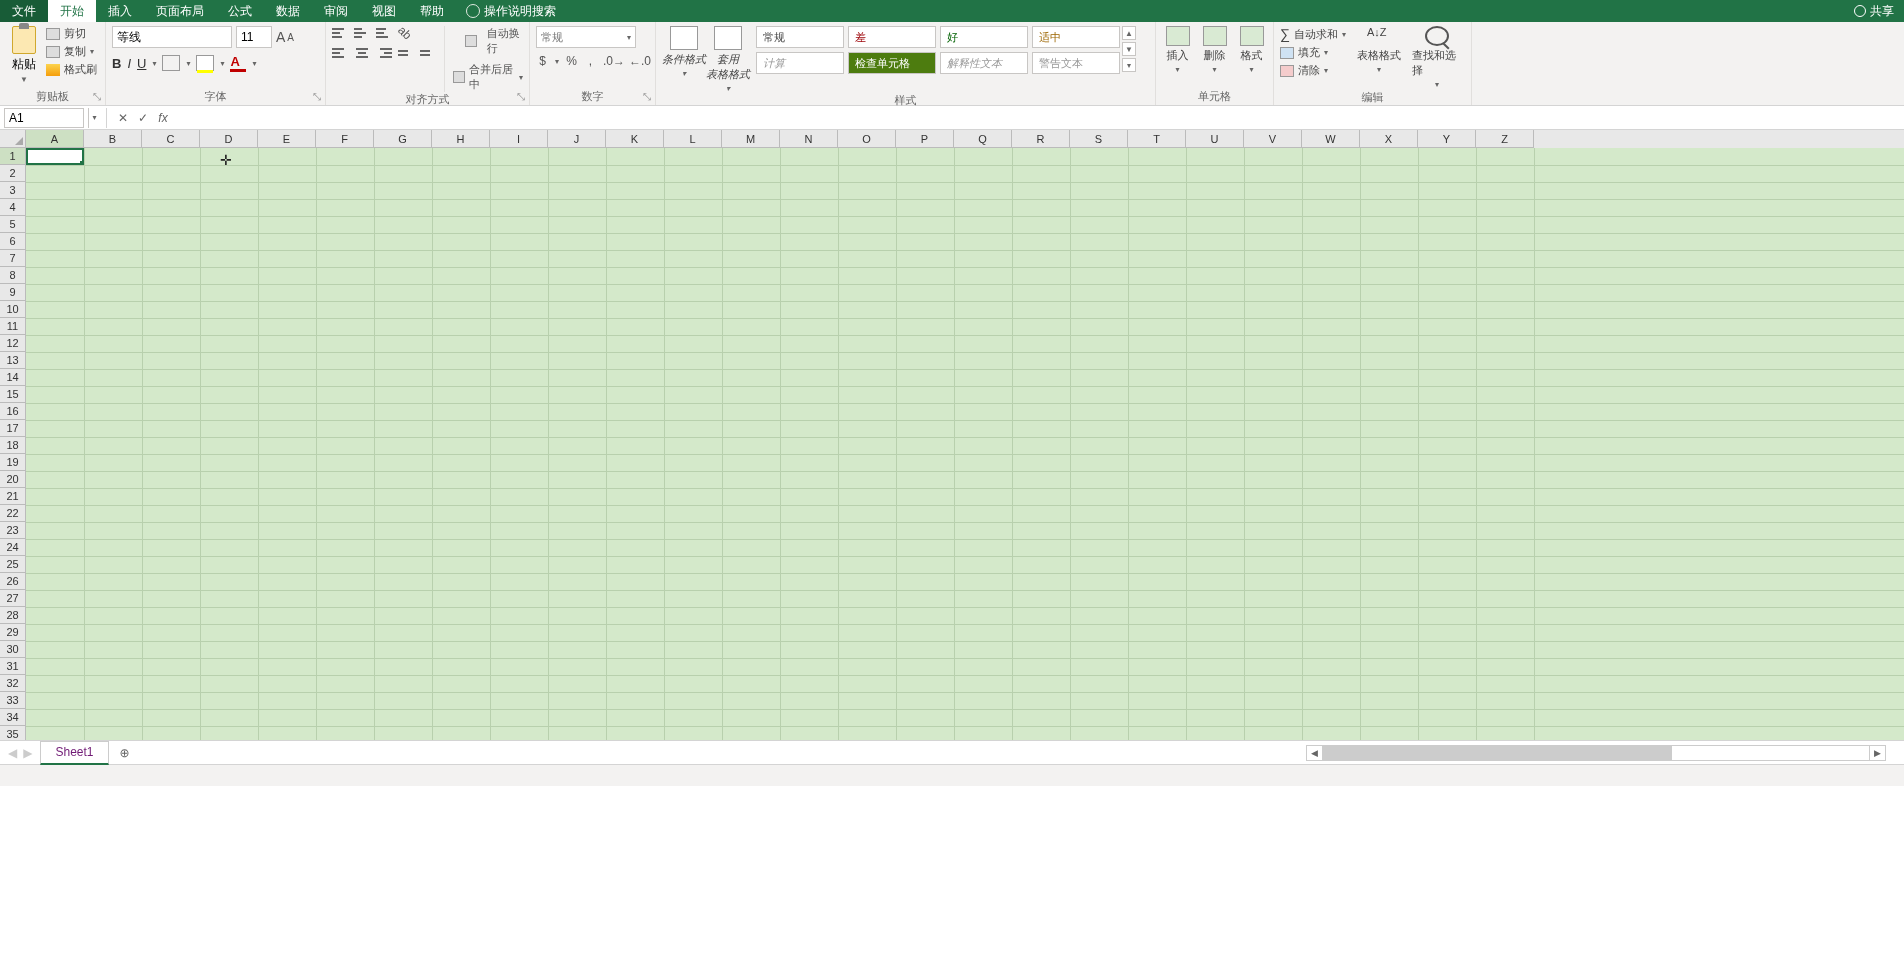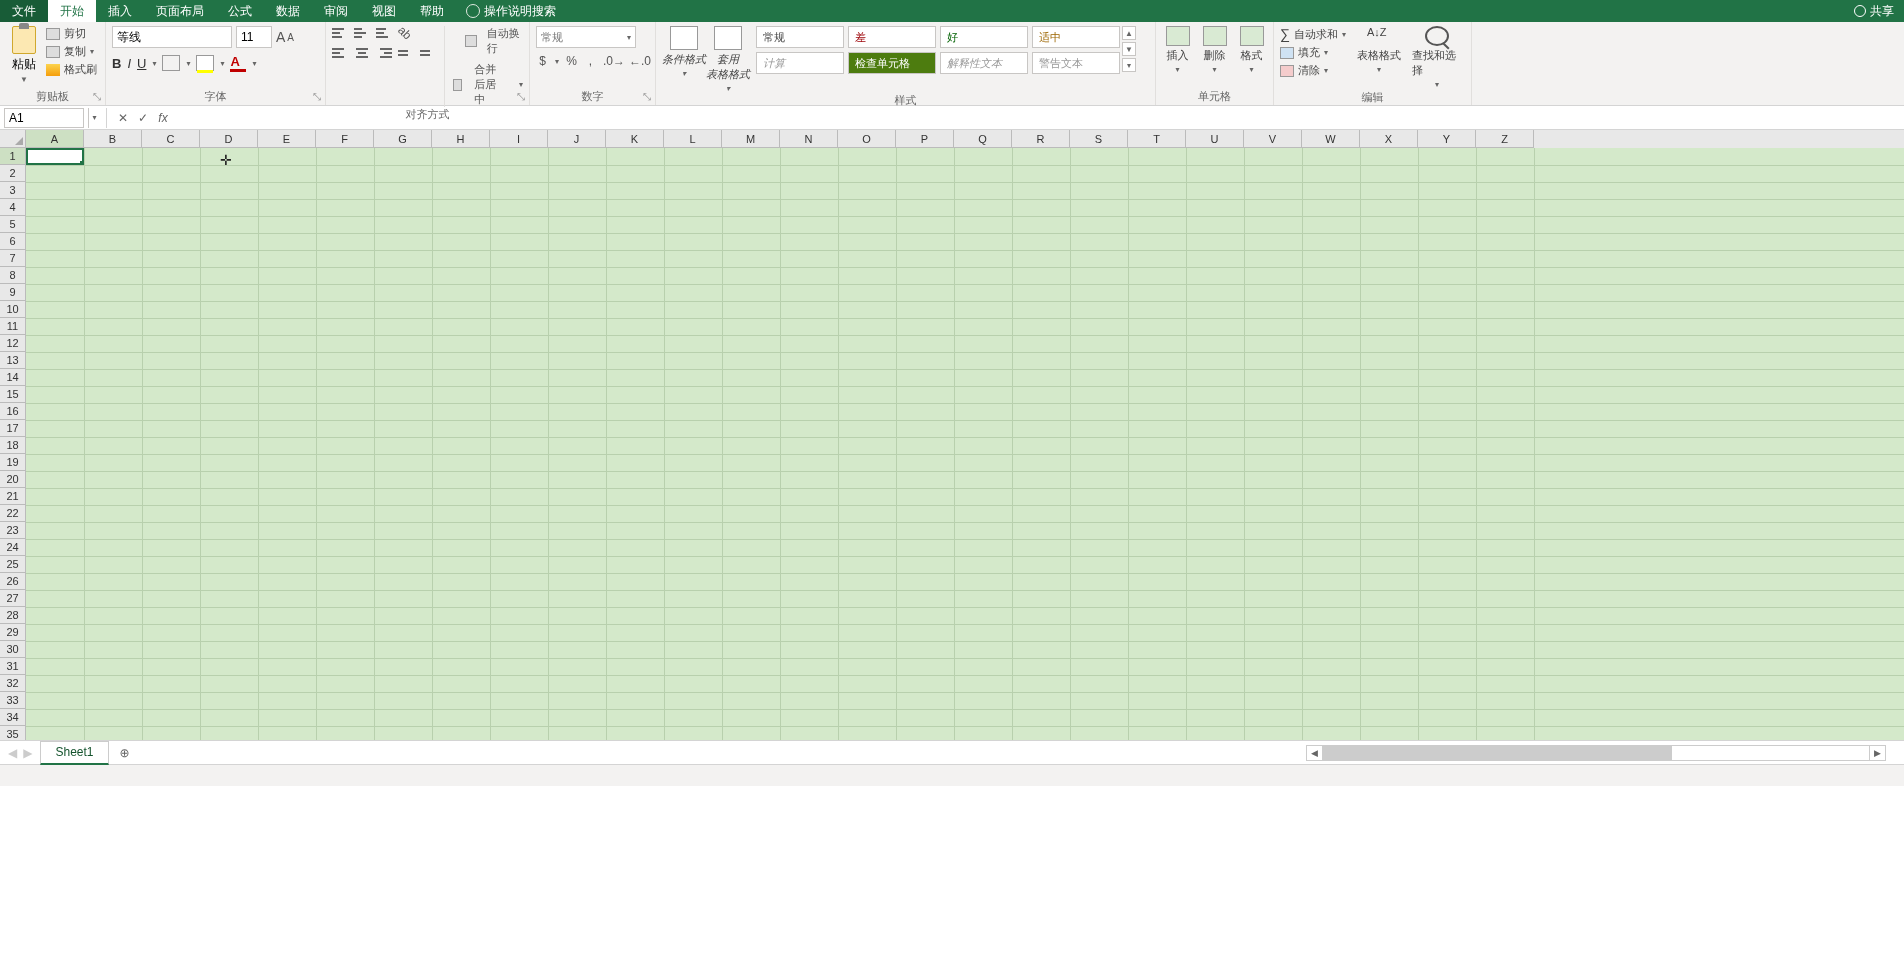--- a/index.html
+++ b/index.html
@@ -49,21 +49,21 @@
     .font-color .A { color: #c00000; font-weight: bold; font-size: 13px; }
     .font-color .bar { display: block; height: 3px; background: #c00000; }
     .dd-arrow { font-size: 8px; color: #666; }
 
     
     .align-body { display: flex; flex-direction: column; gap: 6px; }
     .align-row { display: flex; gap: 6px; align-items: center; }
     .align-ico { width: 16px; height: 14px; display: inline-flex; flex-direction: column; gap: 2px; justify-content: center; }
     .line { height: 2px; background: #666; }
     .wrap-btn { display: flex; align-items: center; gap: 10px; font-size: 11px; color:#555;padding-left:12px;}
-    .merge-btn { display: flex; align-items: center; gap: 12px; font-size: 11px; color:#555;}
+    .merge-btn { display: flex; align-items: center; gap: 4px; font-size: 11px; color:#555;}
     .orient-ico { width: 14px; height: 14px; transform: rotate(45deg); font-size: 12px; color:#555;}
 
     
     .num-format { width: 100px; height: 22px; border: 1px solid #c8c6c4; background: #fff; font-size:11px; color:#777; display:flex; align-items:center; padding:0 4px; }
     .num-row { display: flex; gap: 6px; margin-top: 6px; align-items:center; color:#555; }
     .num-btn { width: 20px; text-align:center; font-size: 12px; }
 
     
     .styles-big { display: flex; flex-direction: column; align-items: center; gap: 2px; font-size: 11px; color:#444; width: 44px; font-style: italic; }
     .big-ico { width: 28px; height: 24px; border: 1px solid #999; background: #fff; }
@@ -117,21 +117,21 @@
     .cells-area { position: absolute; top: 18px; left: 26px; right: 0; bottom: 0; background: #d4e9ca; }
     .col-line { position: absolute; top: 0; bottom: 0; width: 1px; background: #b8d0ad; }
     .row-line { position: absolute; left: 0; right: 0; height: 1px; background: #b8d0ad; }
     .active-cell { position: absolute; top: 0; left: 0; width: 58px; height: 17px; border: 2px solid #217346; background: #fff; }
     .active-cell::after{content:"";position:absolute;right:-3px;bottom:-3px;width:5px;height:5px;background:#217346;}
     .cursor-cross { position:absolute; top:4px; font-size: 14px; color:#222; }
 
     
     .nav-row { height: 24px; border-top: 1px solid #d4d4d4; display: flex; align-items: center; background:#fff; position: relative;}
     .nav-btns { display: flex; gap: 6px; padding: 0 8px; color:#ccc; }
-    .tab { height: 24px; padding: 0 14px; border: 1px solid #ccc; border-bottom: 2px solid #217346; background:#fff; display:flex;align-items:center; font-size:12px; color:#14532d;}
+    .tab { height: 24px; padding: 0 14px; border: 1px solid #ccc; border-bottom: 2px solid #217346; background:#fff; display:flex;align-items:center; font-size:12px; color:#701a75;}
     .add-sheet { width: 24px; display: flex; align-items: center; justify-content: center; color:#666; margin-left:4px;}
     .hscroll { position: absolute; right: 18px; width: 580px; height: 16px; border: 1px solid #ccc; display:flex;}
     .hs-btn { width: 16px; display:flex;align-items:center;justify-content:center;font-size:9px;color:#666;border-right:1px solid #ccc;}
     .hs-btn:last-child{border-left:1px solid #ccc;border-right:none;}
     .hs-track { flex:1; position:relative; }
     .hs-thumb { position:absolute; left:0; width:64%; top:0; bottom:0; background:#ccc;}
 
     
     .status { height: 22px; background: #f3f2f1; border-top: 1px solid #d4d4d4; }
   </style>

